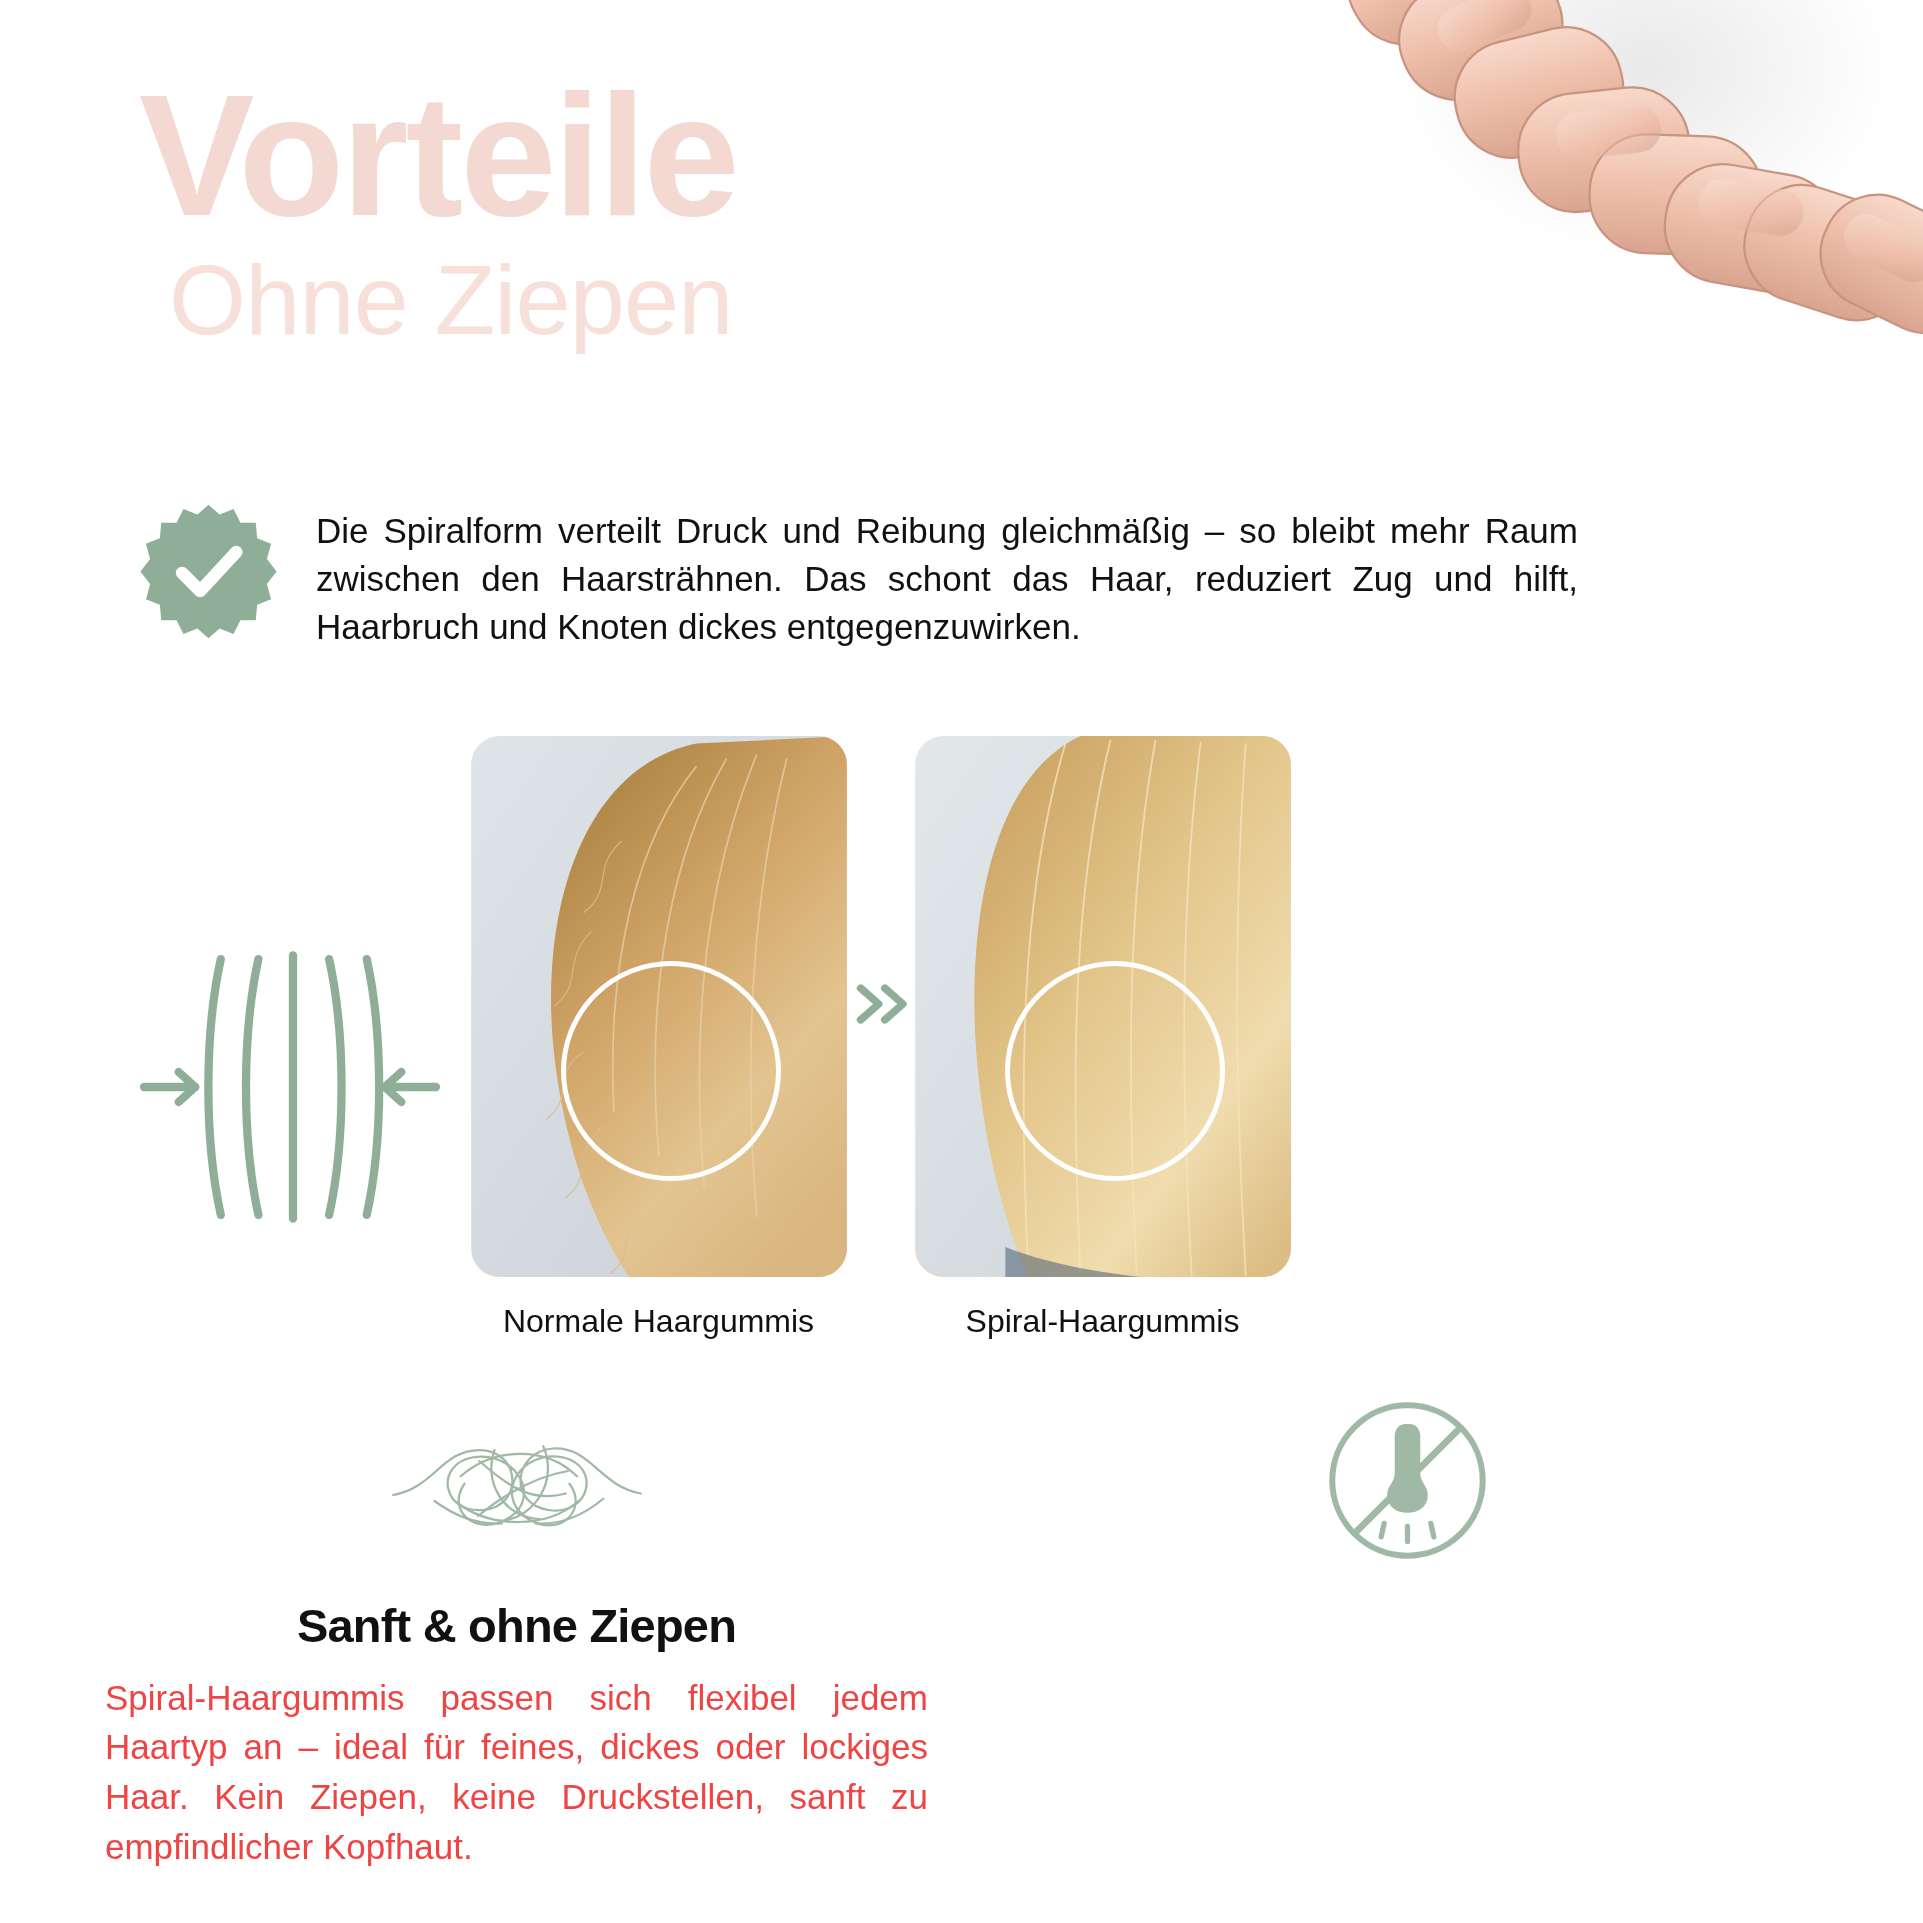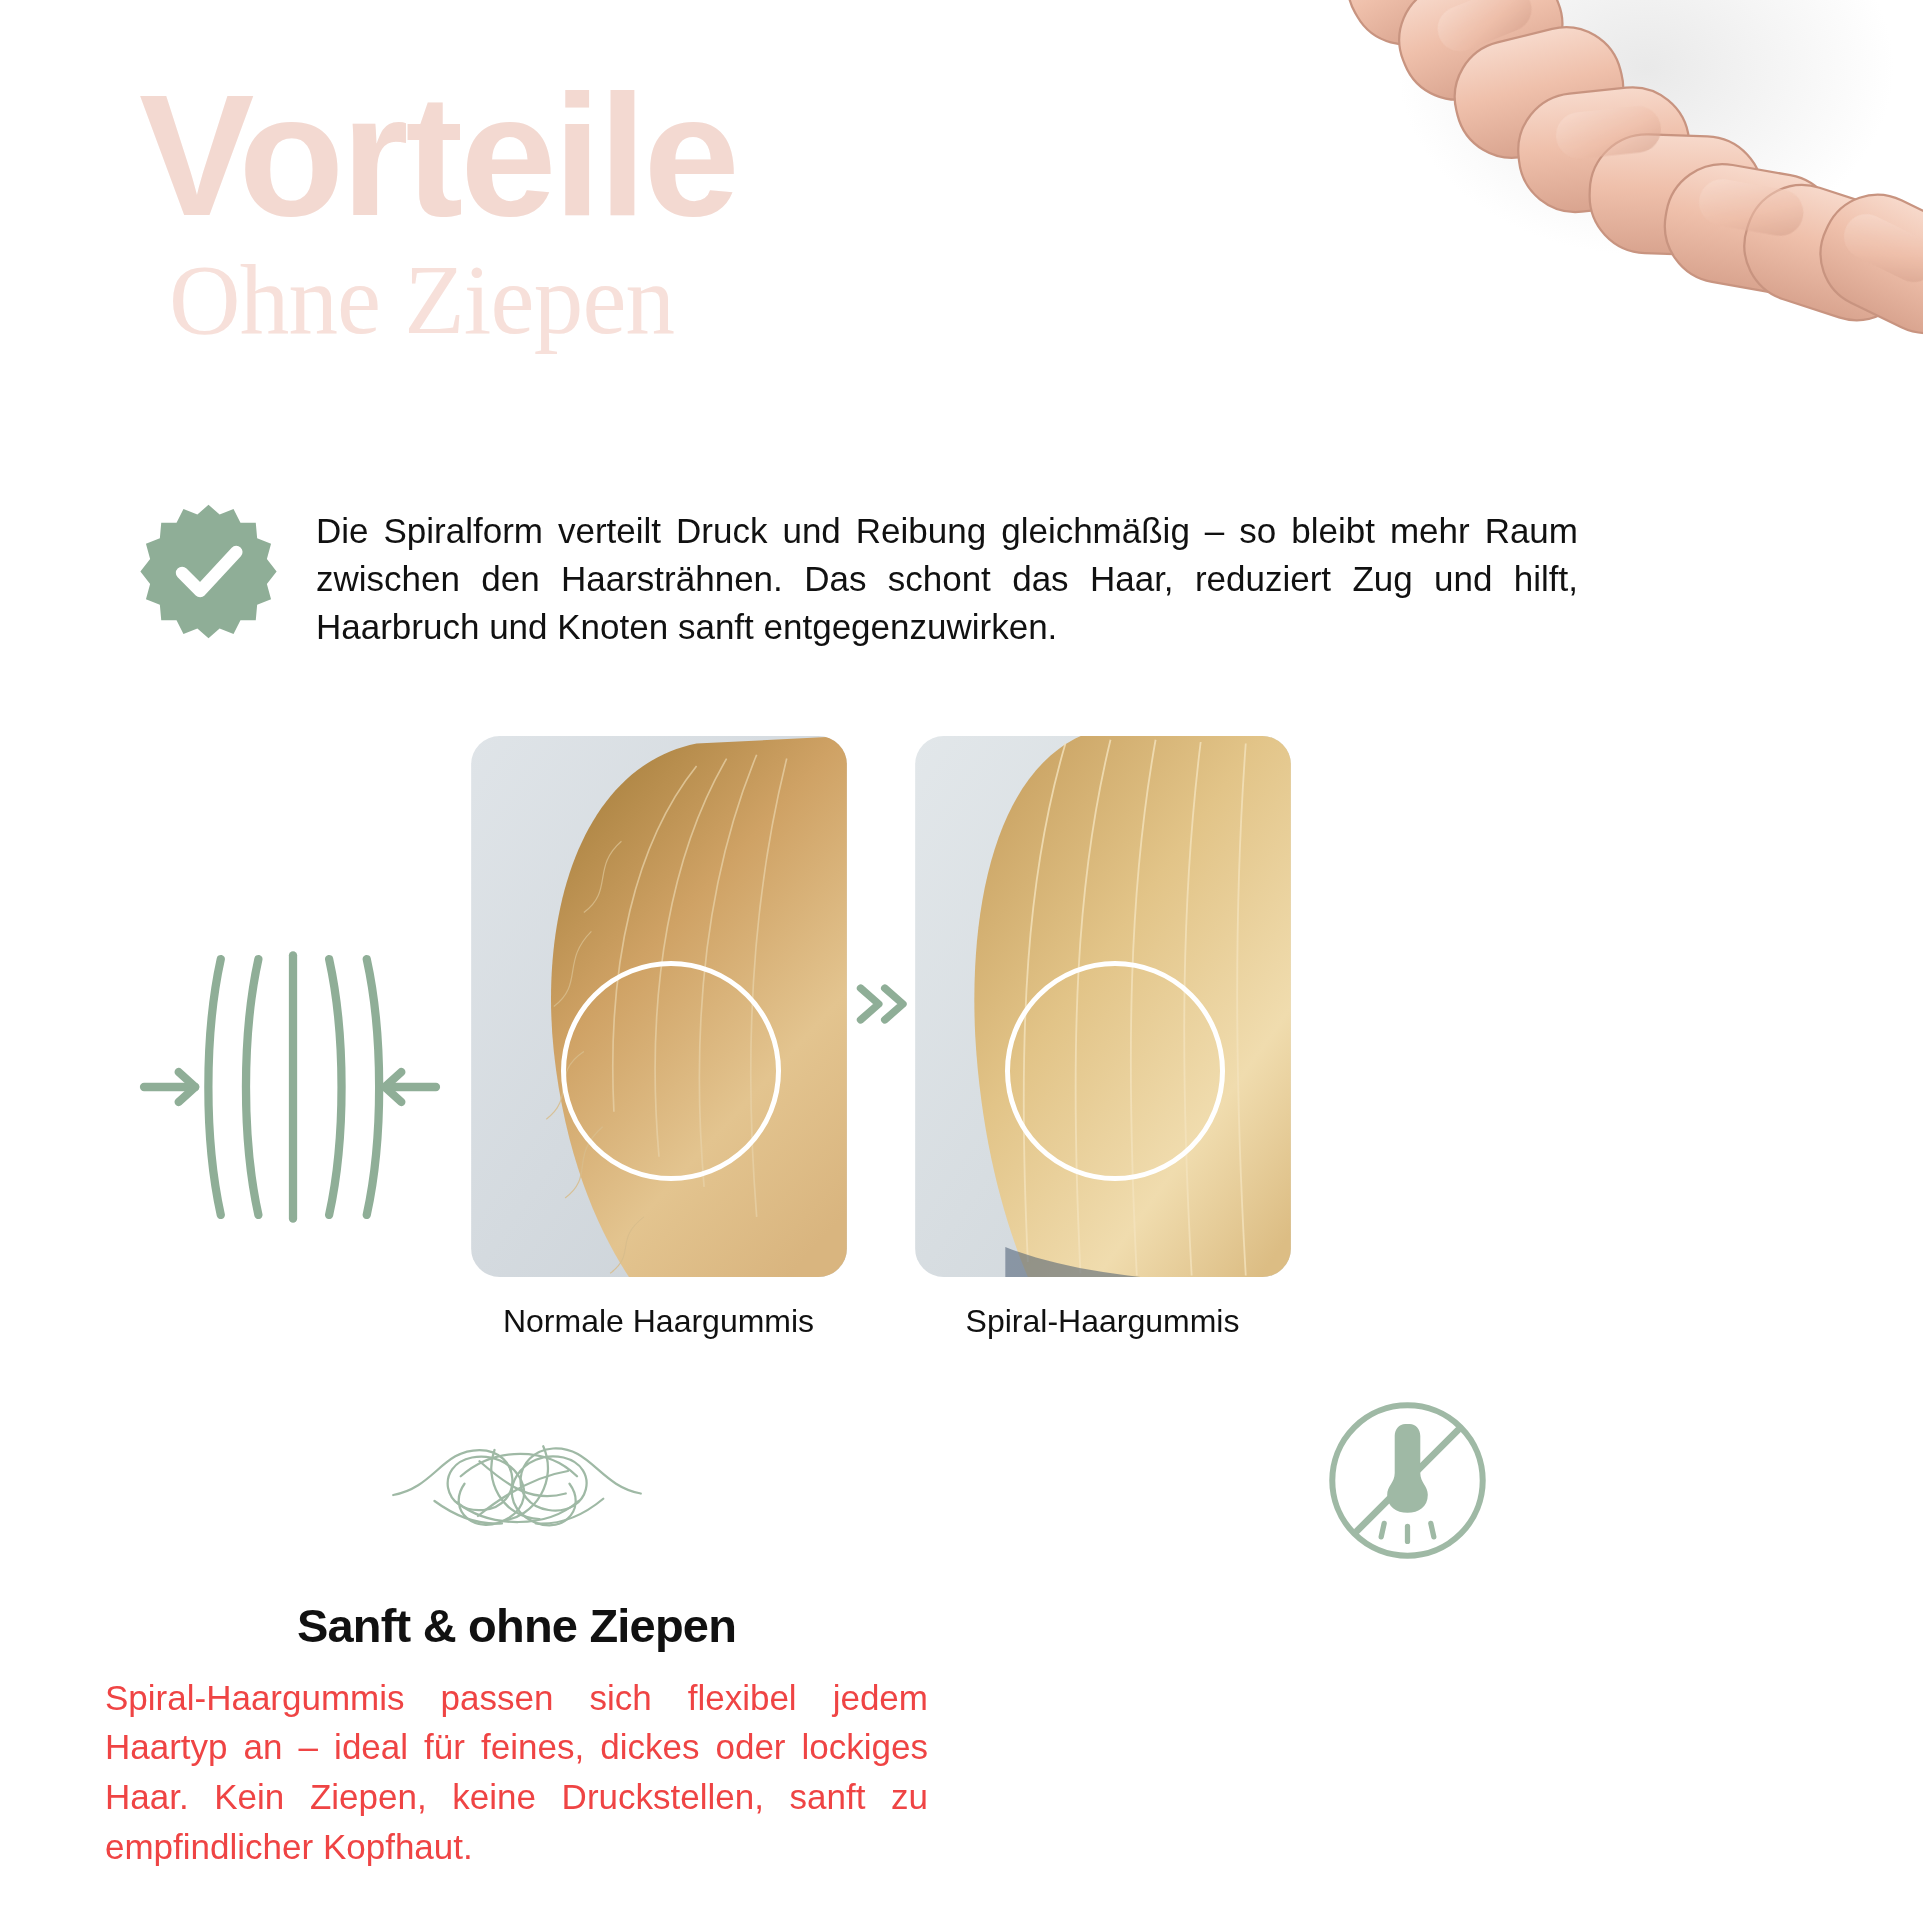--- a/index.html
+++ b/index.html
@@ -40,21 +40,20 @@
     letter-spacing: -3px;
     margin: 0;
   }
   .subheadline {
     font-size: 99px;
     line-height: 1.05;
     font-weight: 400;
     color: #f7e0da;
     letter-spacing: -0.8px;
     margin: 10.5px 0 0 30px;
-    font-family: Liberation Serif, serif;
   }
 
   
   .intro-row {
     position: absolute;
     top: 496px;
     left: 139px;
     width: 1676px;
     display: flex;
     align-items: flex-start;
@@ -217,21 +216,21 @@
   <div class="subheadline">Ohne Ziepen</div>
 </div>
 
 <div class="intro-row">
   <div class="check-badge">
     <svg viewBox="0 0 100 100" width="139" height="139" aria-hidden="true">
       <path d="M50 2 L58 9 L68 5 L73 15 L84 15 L85 26 L95 30 L92 41 L99 50 L92 59 L95 70 L85 74 L84 85 L73 85 L68 95 L58 91 L50 98 L42 91 L32 95 L27 85 L16 85 L15 74 L5 70 L8 59 L1 50 L8 41 L5 30 L15 26 L16 15 L27 15 L32 5 L42 9 Z" fill="#8fae97"></path>
       <path d="M31 51 L44 64 L70 36" fill="none" stroke="#ffffff" stroke-width="9" stroke-linecap="round" stroke-linejoin="round"></path>
     </svg>
   </div>
-  <div class="intro-text">Die Spiralform verteilt Druck und Reibung gleichmäßig – so bleibt mehr Raum zwischen den Haarsträhnen. Das schont das Haar, reduziert Zug und hilft, Haarbruch und Knoten sanft entgegenzuwirken.</div>
+  <div class="intro-text">Die Spiralform verteilt Druck und Reibung gleichmäßig – so bleibt mehr Raum zwischen den Haarsträhnen. Das schont das Haar, reduziert Zug und hilft, Haarbruch und Knoten dickes entgegenzuwirken.</div>
 </div>
 
 <div class="compare-row">
 
   <div class="pressure-icon">
     <svg viewBox="0 0 420 420" width="316" height="316" aria-hidden="true">
       <g stroke="#8fae97" stroke-width="11" fill="none" stroke-linecap="round">
         <path d="M118 40 C 96 140, 96 280, 118 380"></path>
         <path d="M168 40 C 146 140, 146 280, 168 380"></path>
         <path d="M214 35 L214 385"></path>

